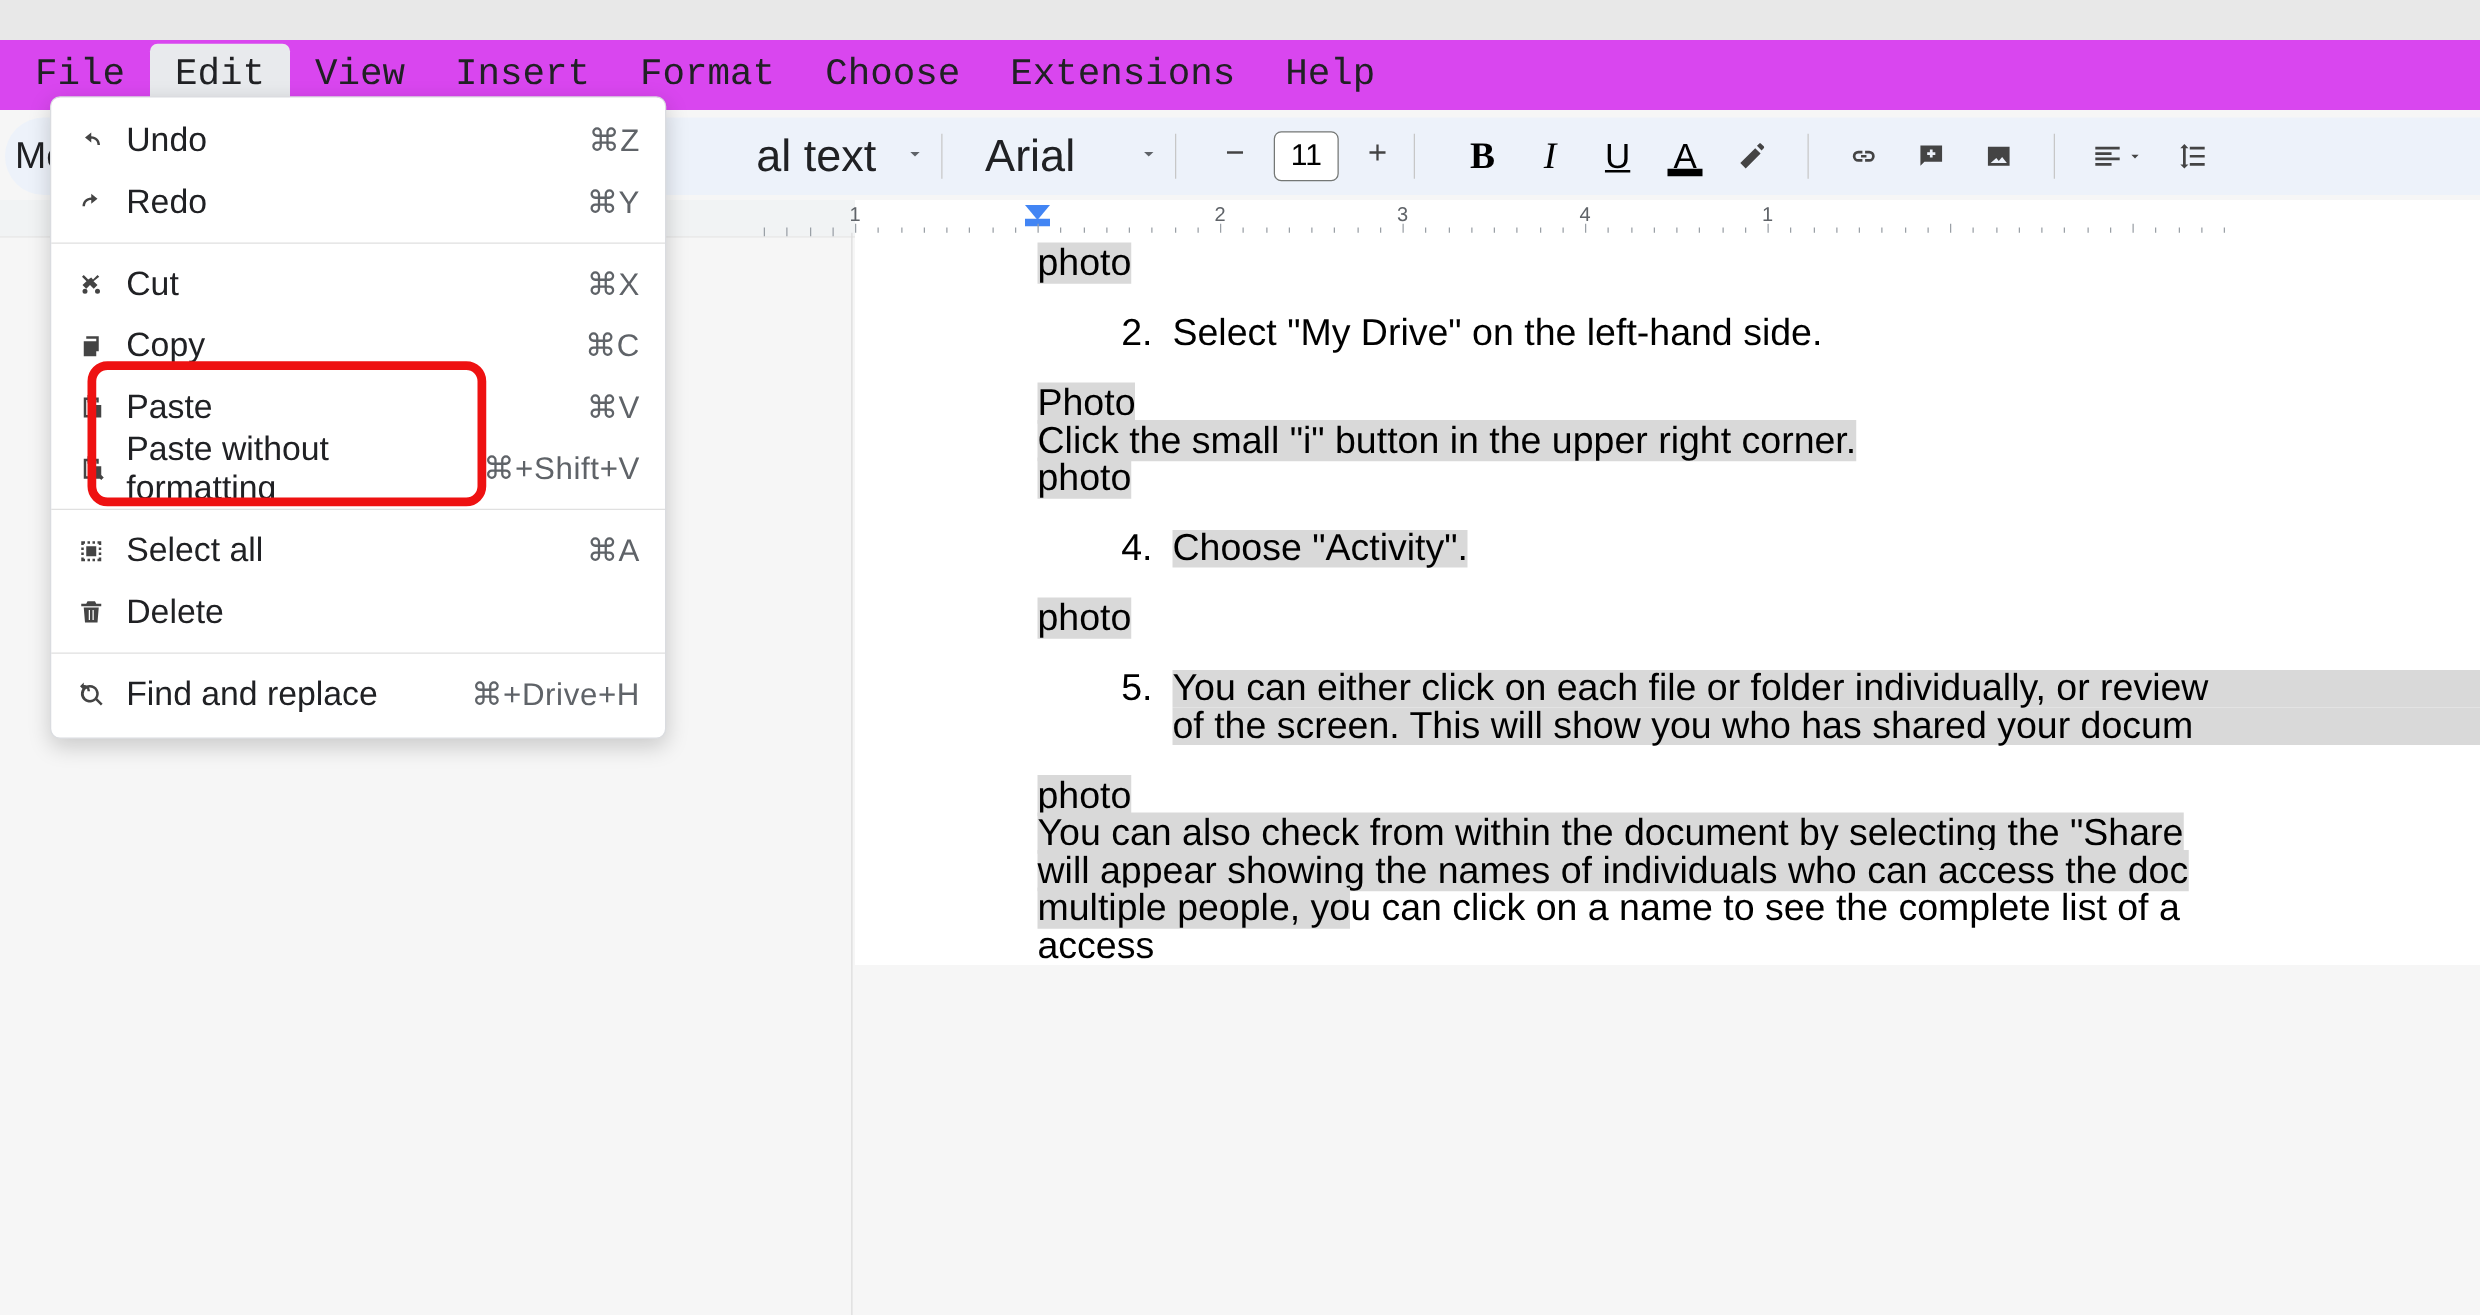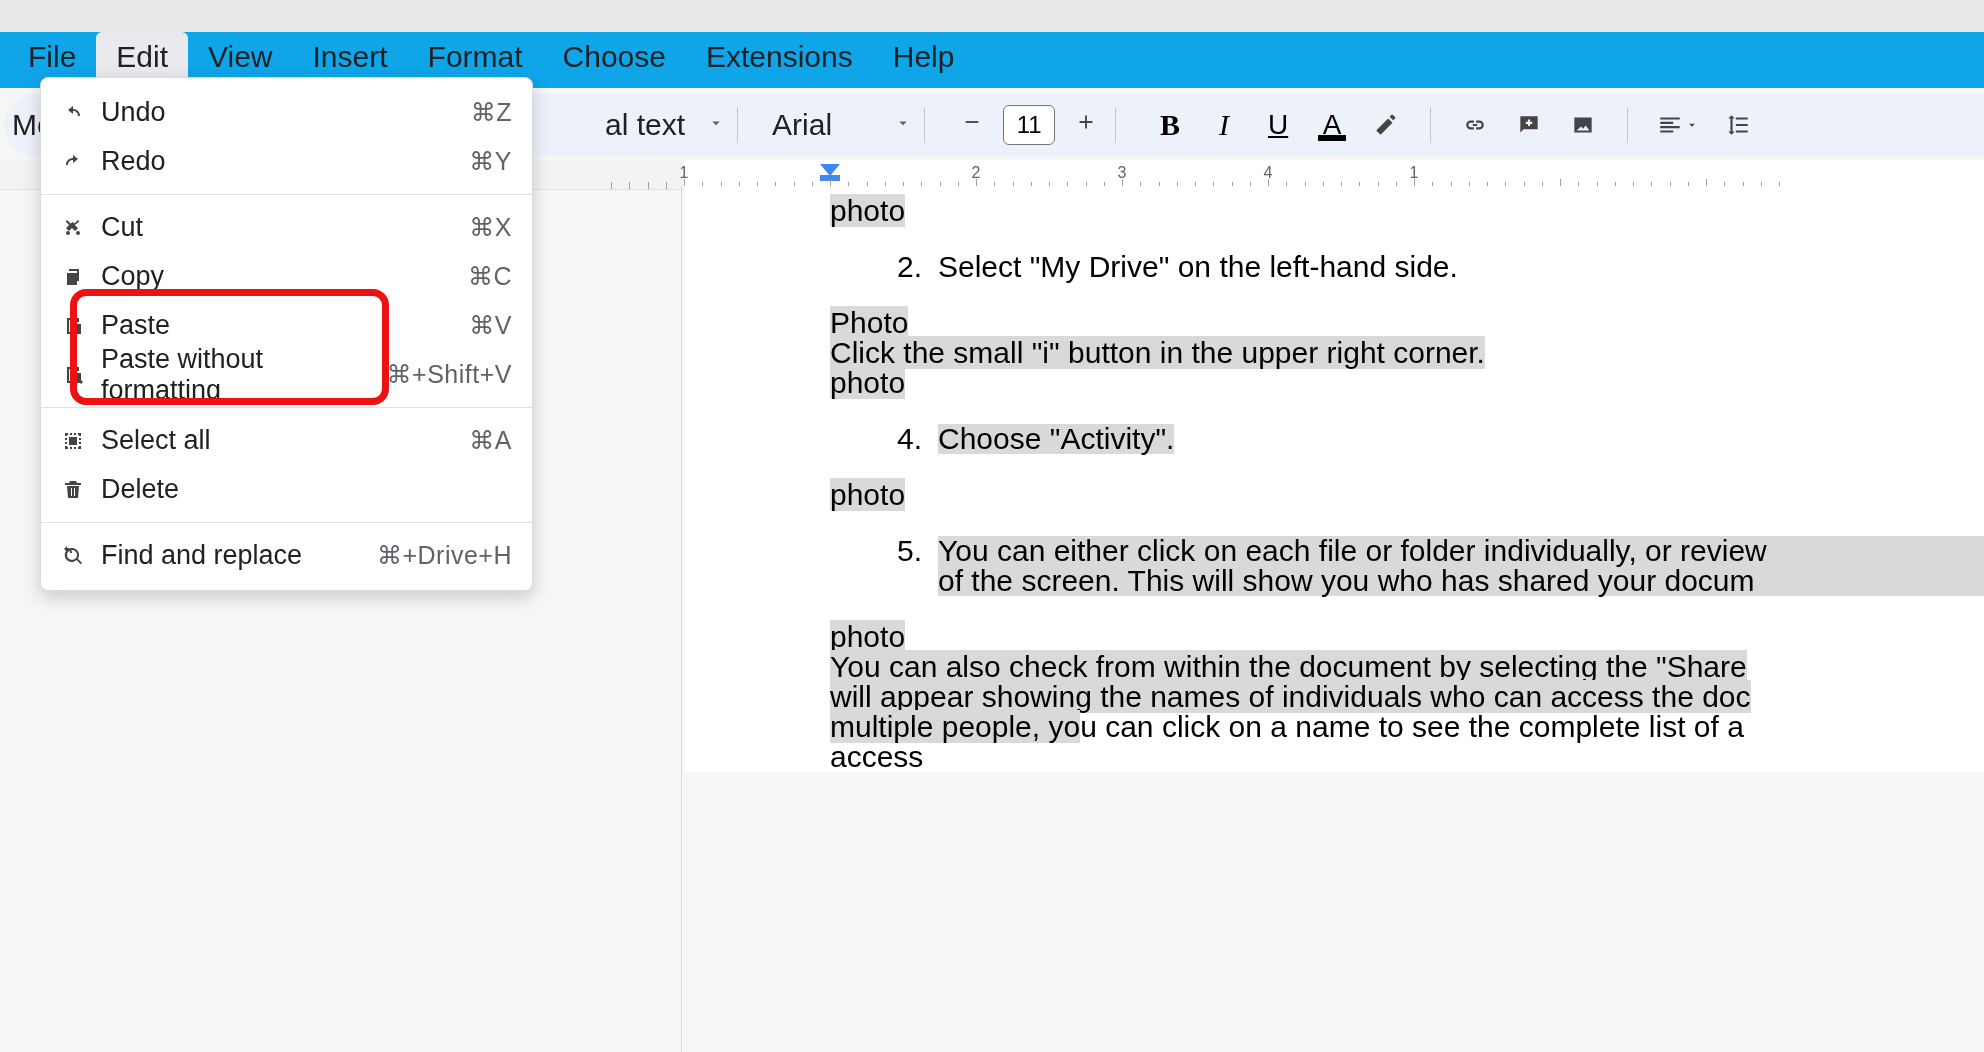--- a/index.html
+++ b/index.html
@@ -2,21 +2,21 @@
 <html><head>
   <meta charset="utf-8">
   <style>
     * { box-sizing: border-box; margin: 0; padding: 0; }
     html, body { width: 1984px; height: 1052px; overflow: hidden; font-family: Arial, "Helvetica Neue", sans-serif; background: #f6f6f6; }
 
     
     .browser-chrome { height: 32px; background: #e8e8e8; }
 
     
-    .menu-bar { display: flex; gap: 0; padding: 0 0 0 8px; height: 56px; background: #0ea5e9; }
+    .menu-bar { display: flex; align-items: center; gap: 0; padding: 0 0 0 8px; height: 56px; background: #d946ef; font-family: Liberation Mono, monospace; }
     .menu-bar .item { font-size: 30px; color: #202124; padding: 8px 20px; border-radius: 6px; cursor: pointer; }
     .menu-bar .item.active { background: #e8eaed; }
 
     
     .toolbar { height: 62px; background: #edf2fa; display: flex; align-items: center; padding-left: 8px; border-radius: 40px 0 0 40px; margin: 6px 0 0 4px; }
     .toolbar-left-label { font-size: 30px; color: #202124; padding-right: 10px; }
 
     .edit-menu {
       position: absolute; top: 77px; left: 40px; width: 493px;
       background: #fff; border: 1px solid #dadce0; border-radius: 8px;
@@ -25,21 +25,21 @@
     }
     .edit-menu .row { display:flex; align-items:center; height:49px; padding: 0 20px; }
     .edit-menu .row .icon { width: 24px; height: 24px; margin-right: 16px; flex: 0 0 auto; fill:#444; }
     .edit-menu .row .lbl { flex: 1 1 auto; font-size: 27px; color:#202124; }
     .edit-menu .row .kbd { font-size: 25px; color:#5f6368; letter-spacing: .5px; }
     .edit-menu .sep { height:1px; background:#e0e0e0; margin: 8px 0; }
 
     .red-box { position:absolute; left:70px; top:289px; width:319px; height:116px;
                border:7px solid #e11; border-radius:16px; pointer-events:none; z-index:60; }
     .tb-sep { width:1px; height:36px; background:#c7c7c7; margin: 0 12px; }
-    .tb-text { font-size:30px; color:#202124; }
+    .tb-text { font-size:36px; color:#202124; }
     .style-dd { display:flex; align-items:center; margin-left: 10px; }
     .style-dd .caret { margin-left:22px; }
     .font-dd { display:flex; align-items:center; width:140px; margin-left: 22px; }
     .font-dd .caret { margin-left:auto; }
     .caret svg { width:18px; height:18px; fill:#5f6368; }
     .fsize { display:flex; align-items:flex-start; margin-left: 18px; gap: 14px; }
     .fsize .btn { width:34px; height:34px; display:flex; align-items:center; justify-content:center; cursor:pointer; }
     .fsize .btn svg { width:22px; height:22px; fill:#444; }
     .fsize input { width:52px; height:40px; text-align:center; font-size:24px; border:1.5px solid #747775; border-radius:6px; background:#fff; }
     .tb-btn { width:44px; height:44px; display:flex; align-items:center; justify-content:center; cursor:pointer; border-radius:6px; }

